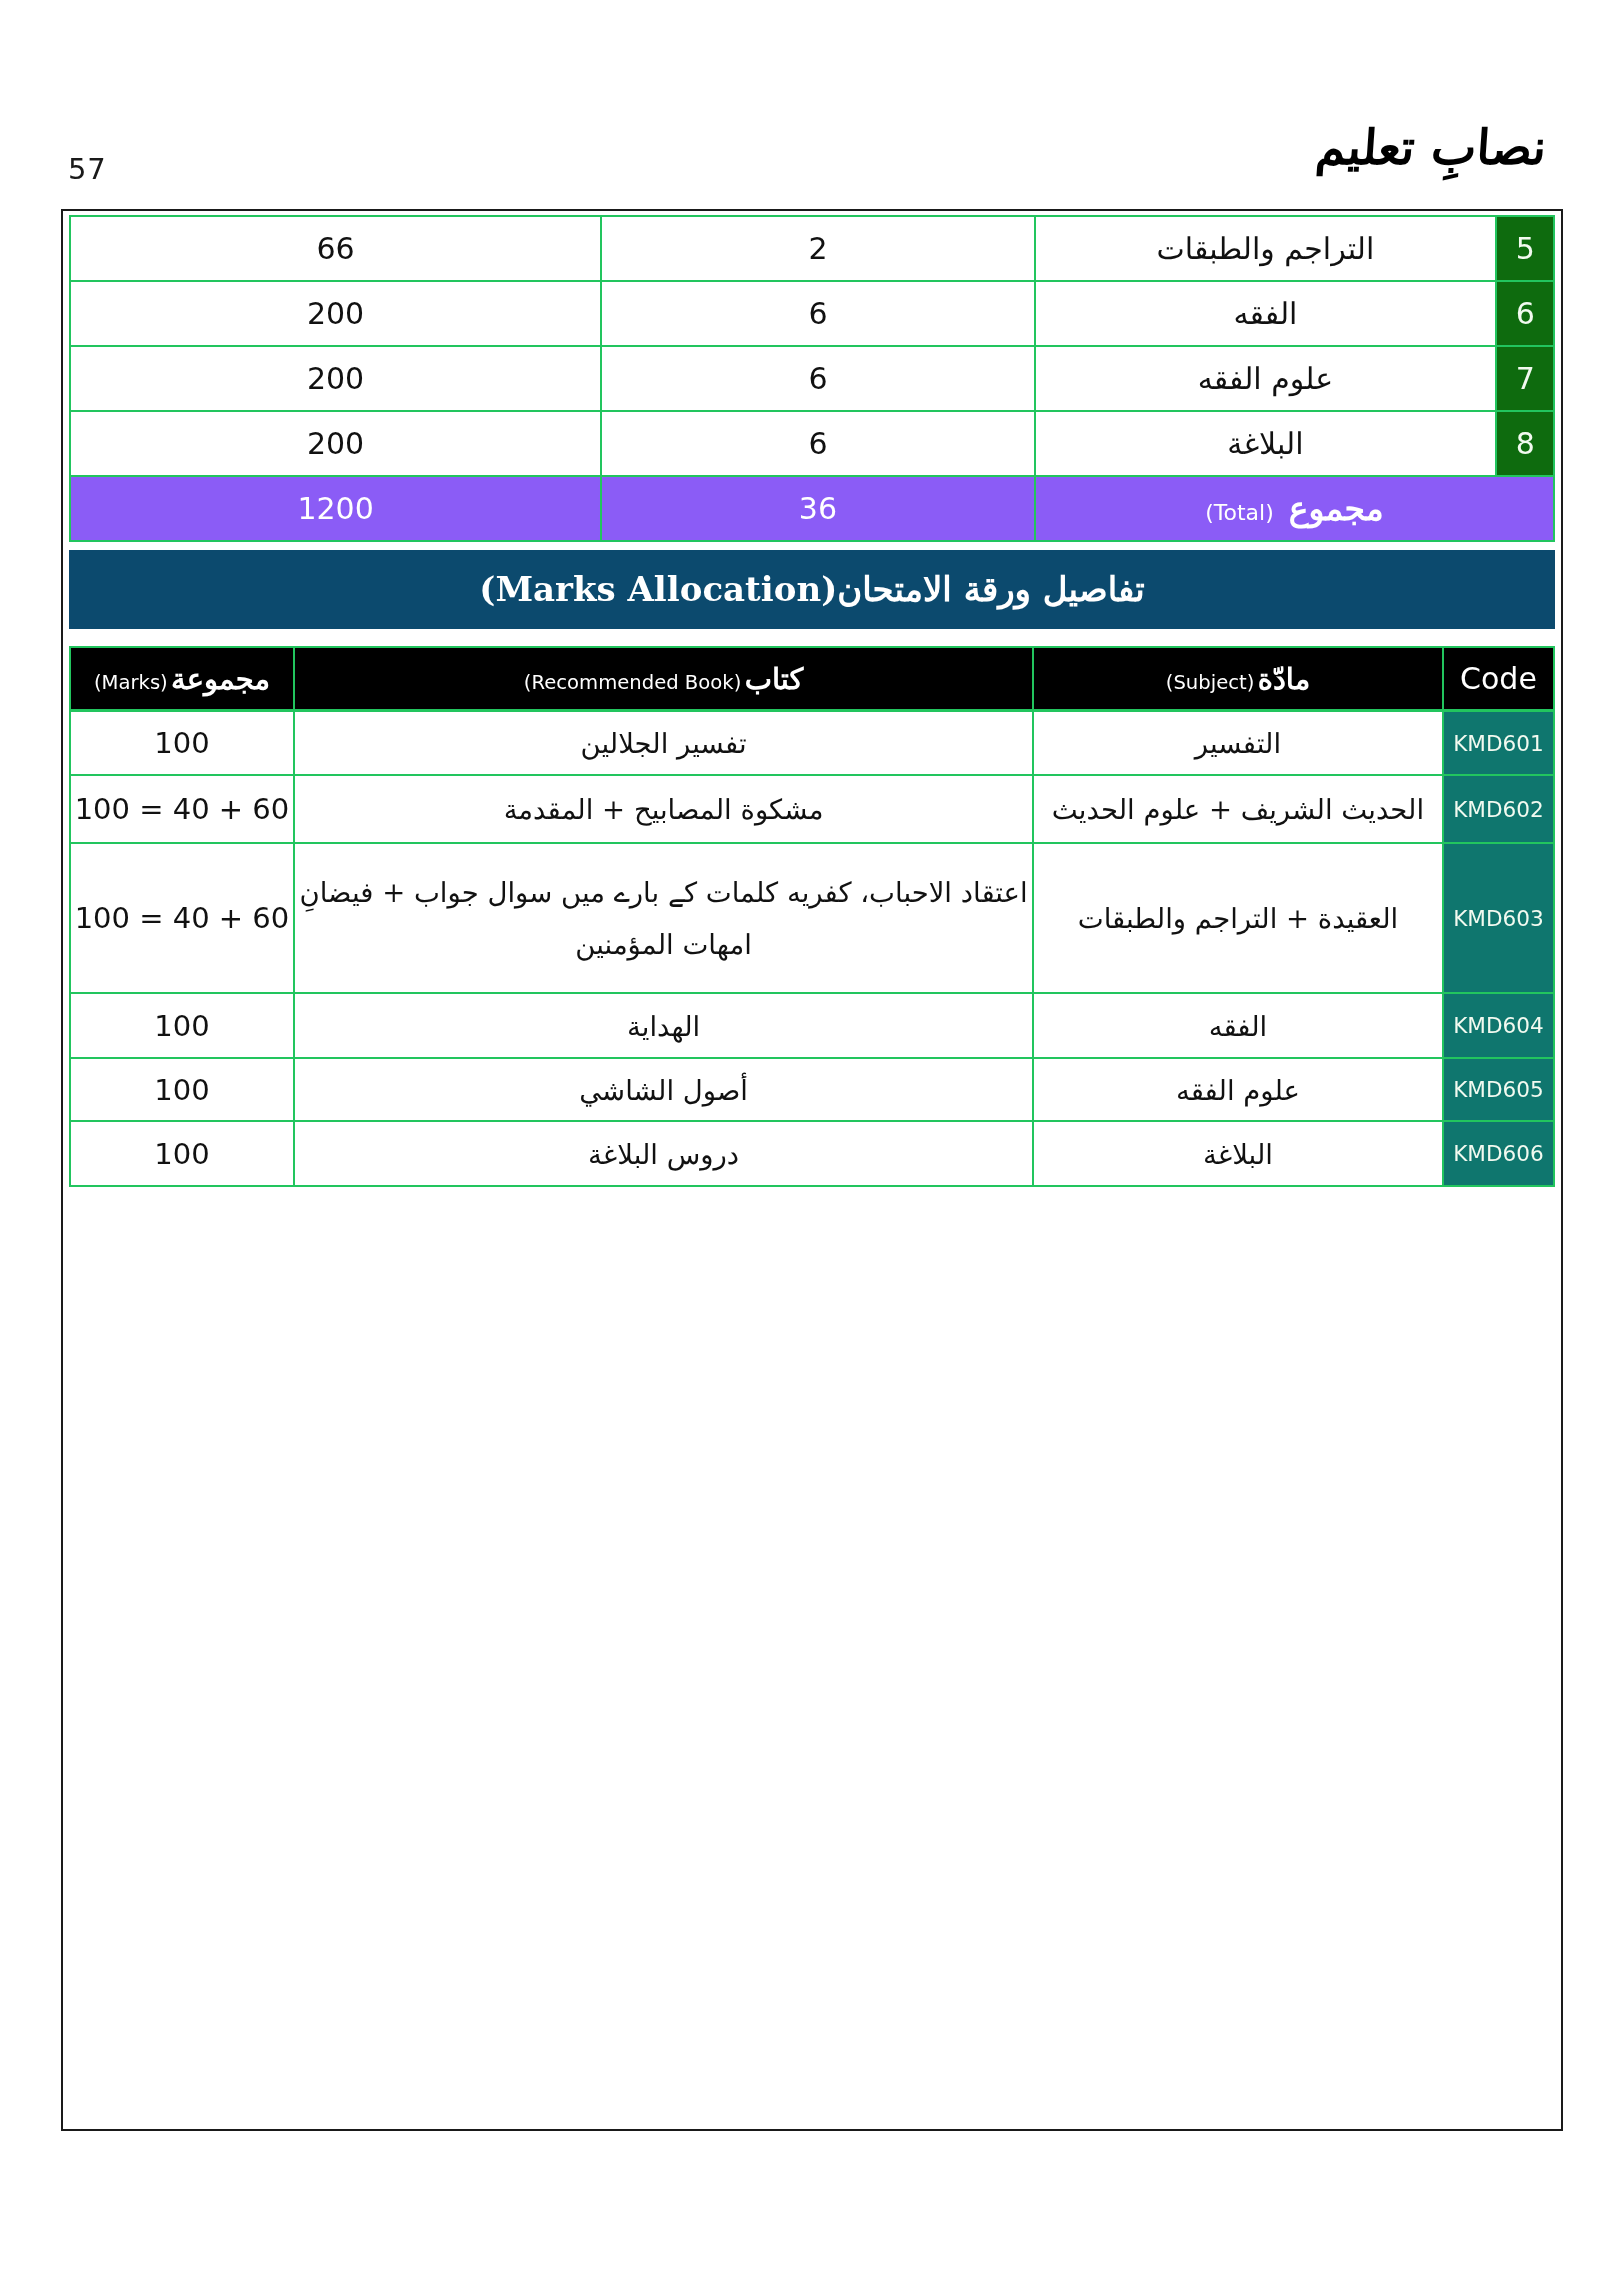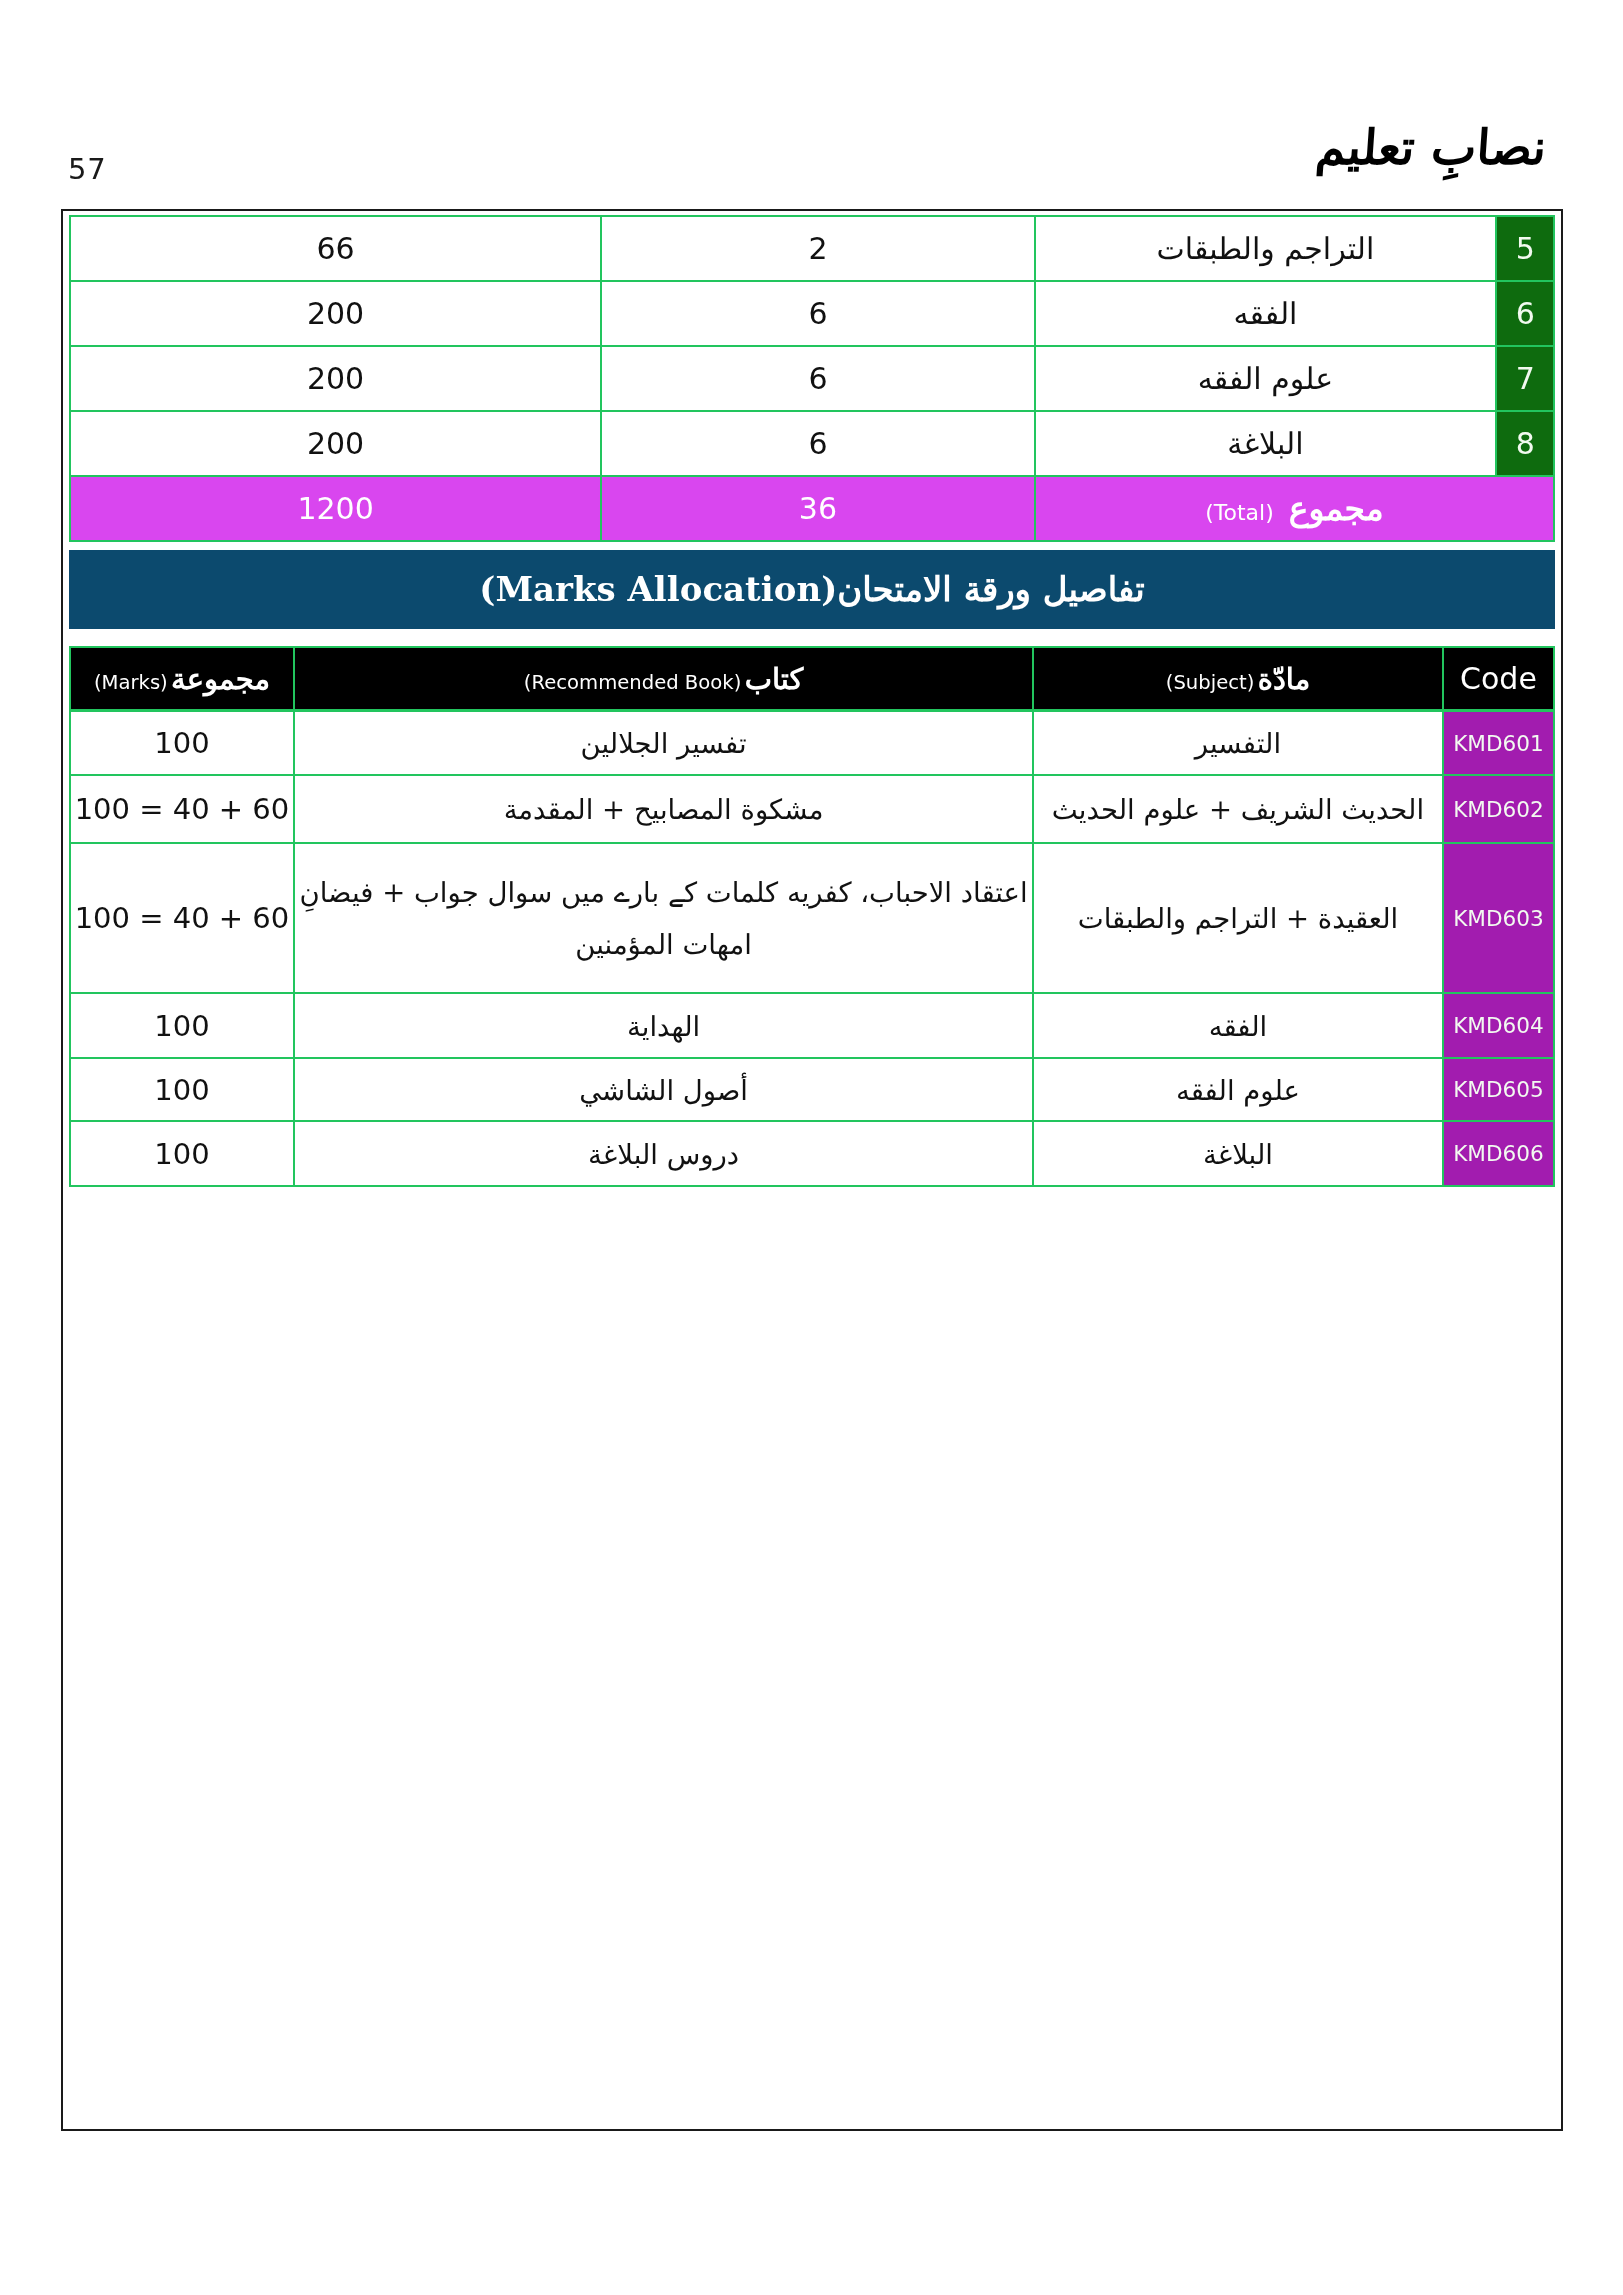--- a/index.html
+++ b/index.html
@@ -40,21 +40,21 @@
   .t1 .col-num   { width:3.9%; }
   .t1 .col-subj  { width:31.1%; }
   .t1 .col-hrs   { width:29.2%; }
   .t1 .col-marks { width:35.8%; }
   .t1 .cell-num {
     background:#0E6B0E; color:#F2FAF0; font-size:30px;
   }
   .t1 .cell-subject { font-size:30px; font-family:"DejaVu Serif", serif; }
   .t1 .cell-number { font-size:30px; direction:ltr; }
   .t1 .total-row td {
-    background:#d946ef; color:#ffffff; height:65px;
+    background:#8b5cf6; color:#ffffff; height:65px;
   }
   .t1 .total-label { font-size:22px; }
   .t1 .total-label .ar { font-size:33px; font-weight:bold; font-family:"DejaVu Serif", serif;margin-left:8px; }
   .t1 .total-number { font-size:30px; direction:ltr; }
 
   
   .banner {
     margin:8.5px 0 17px 0;
     height:79px; line-height:79px;
     background:#0c4a6e; color:#ffffff;
@@ -70,21 +70,21 @@
   .t2 .col-marks { width:15.1%; }
   .t2 th {
     background:#000000; color:#ffffff; height:63px;
     border-bottom-width:3.3px; font-weight:normal;
   }
   .t2 th .ar { font-size:29px; font-weight:bold; font-family:"DejaVu Serif", serif; }
   .t2 th .en { font-size:19.6px; font-family:"DejaVu Sans", sans-serif; }
   .t2 th.cell-code-header { font-size:30px; }
   .t2 td { font-size:27.5px; }
   .t2 .cell-code {
-    background:#a21caf; color:#F2FAF0; font-size:21.6px; direction:ltr;
+    background:#0f766e; color:#F2FAF0; font-size:21.6px; direction:ltr;
   }
   .t2 .cell-marks { direction:ltr; font-size:29px;border-radius:30px; }
   .t2 .cell-subject, .t2 .cell-book { font-family:"DejaVu Serif", serif; }
   .t2 .book-line { display:block; line-height:1.9; }
   .t2 .book-line:empty { display:none; }
   .t2 tr.r-kmd601 td { height:65px; }
   .t2 tr.r-kmd602 td { height:68px; }
   .t2 tr.r-kmd603 td { height:150px; }
   .t2 tr.r-kmd604 td { height:65px; }
   .t2 tr.r-kmd605 td { height:63px; }

